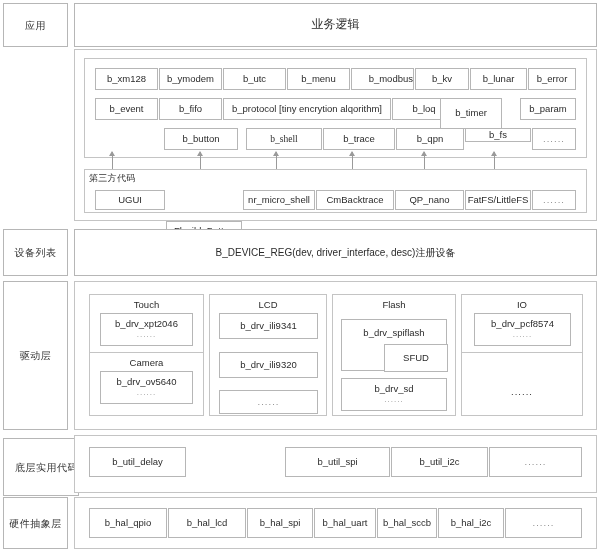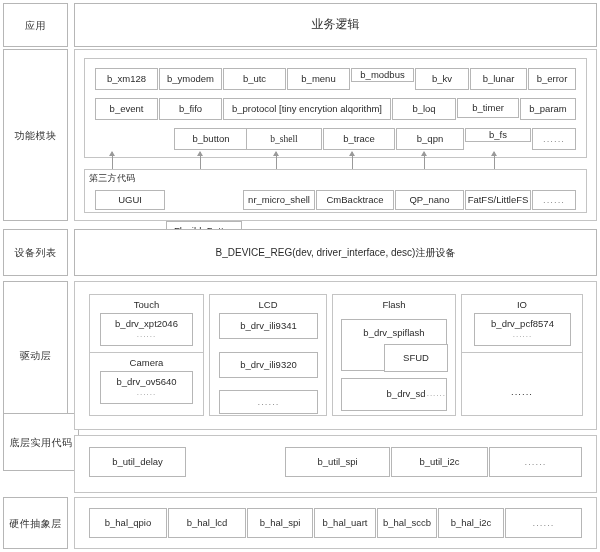--- a/index.html
+++ b/index.html
@@ -90,30 +90,27 @@
   }
 </style>
 </head>
 <body>
 
 <div id="diagram">
 
   <div class="bx layer-label" style="left:3px; top:3px; width:65px; height:44px;">
     <span>应用</span>
   </div>
-  <div class="bx layer-label" style="left:3px; top:49px; width:65px; height:172px;">
-    <span>功能模块</span>
-  </div>
   <div class="bx layer-label" style="left:3px; top:229px; width:65px; height:47px;">
     <span>设备列表</span>
   </div>
   <div class="bx layer-label" style="left:3px; top:281px; width:65px; height:149px;">
     <span>驱动层</span>
   </div>
-  <div class="bx layer-label" style="left:3px; top:413px; width:76px; height:58px;">
+  <div class="bx layer-label" style="left:3px; top:438px; width:76px; height:58px;justify-content:flex-end;">
     <span>底层实用代码</span>
   </div>
   <div class="bx layer-label" style="left:3px; top:497px; width:65px; height:52px;">
     <span>硬件抽象层</span>
   </div>
 
   <div class="bx" style="left:74px; top:3px; width:523px; height:44px; font-size:12px;">
     <span>业务逻辑</span>
   </div>
 
@@ -126,21 +123,21 @@
     </div>
   <div class="bx cell" style="left:159px; top:68px; width:63px; height:22px;">
     <span>b_ymodem</span>
     </div>
   <div class="bx cell" style="left:223px; top:68px; width:63px; height:22px;">
     <span>b_utc</span>
     </div>
   <div class="bx cell" style="left:287px; top:68px; width:63px; height:22px;">
     <span>b_menu</span>
     </div>
-  <div class="bx cell" style="left:351px; top:68px; width:63px; height:14px;">
+  <div class="bx cell" style="left:351px; top:68px; width:63px; height:22px;justify-content:flex-end;">
     <span>b_modbus</span>
     </div>
   <div class="bx cell" style="left:415px; top:68px; width:54px; height:22px;justify-content:center;">
     <span>b_kv</span>
     </div>
   <div class="bx cell" style="left:470px; top:68px; width:57px; height:22px;">
     <span>b_lunar</span>
     </div>
   <div class="bx cell" style="left:528px; top:68px; width:48px; height:22px;">
     <span>b_error</span>
@@ -151,31 +148,31 @@
     </div>
   <div class="bx cell" style="left:159px; top:98px; width:63px; height:22px;">
     <span>b_fifo</span>
     </div>
   <div class="bx cell" style="left:223px; top:98px; width:168px; height:22px;">
     <span>b_protocol [tiny encrytion alqorithm]</span>
     </div>
   <div class="bx cell" style="left:392px; top:98px; width:64px; height:22px;">
     <span>b_loq</span>
     </div>
-  <div class="bx cell" style="left:457px; top:98px; width:62px; height:20px;">
+  <div class="bx cell" style="left:440px; top:98px; width:62px; height:31px;">
     <span>b_timer</span>
     </div>
   <div class="bx cell" style="left:520px; top:98px; width:56px; height:22px;">
     <span>b_param</span>
     </div>
 
   <div class="bx cell" style="left:95px; top:128px; width:75px; height:22px;margin-top:44px;">
     <span>b_gui</span>
     </div>
-  <div class="bx cell" style="left:174px; top:128px; width:74px; height:22px;align-items:center;">
+  <div class="bx cell" style="left:164px; top:128px; width:74px; height:22px;align-items:center;">
     <span>b_button</span>
     </div>
   <div class="bx cell" style="left:246px; top:128px; width:76px; height:22px;font-family:Liberation Serif, serif;">
     <span>b_shell</span>
     </div>
   <div class="bx cell" style="left:323px; top:128px; width:72px; height:22px;">
     <span>b_trace</span>
     </div>
   <div class="bx cell" style="left:396px; top:128px; width:68px; height:22px;">
     <span>b_qpn</span>
@@ -251,21 +248,21 @@
     </div>
 
   <div class="panel" style="left:332px; top:294px; width:124px; height:122px;"></div>
   <div class="group-title" style="left:332px; top:299px; width:124px;">Flash</div>
   <div class="bx" style="left:341px; top:319px; width:106px; height:52px; align-items:flex-start; padding-top:8px;">
     <span class="cell">b_drv_spiflash</span>
     </div>
   <div class="bx cell" style="left:384px; top:344px; width:64px; height:28px;">
     <span>SFUD</span>
     </div>
-  <div class="bx" style="left:341px; top:378px; width:106px; height:33px; gap:1px;justify-content:flex-end;">
+  <div class="bx" style="left:341px; top:378px; width:106px; height:33px; flex-direction:column; gap:1px;">
     <span class="cell">b_drv_sd</span>
     <span class="dots" style="font-size:8px;">......</span>
   </div>
 
   <div class="panel" style="left:461px; top:294px; width:122px; height:122px;"></div>
   <div class="colsep" style="left:461px; top:352px; width:122px; height:1px;"></div>
   <div class="group-title" style="left:461px; top:299px; width:122px;">IO</div>
   <div class="bx" style="left:474px; top:313px; width:97px; height:33px; flex-direction:column; gap:1px;">
     <span class="cell">b_drv_pcf8574</span>
     <span class="dots" style="font-size:8px;">......</span>

